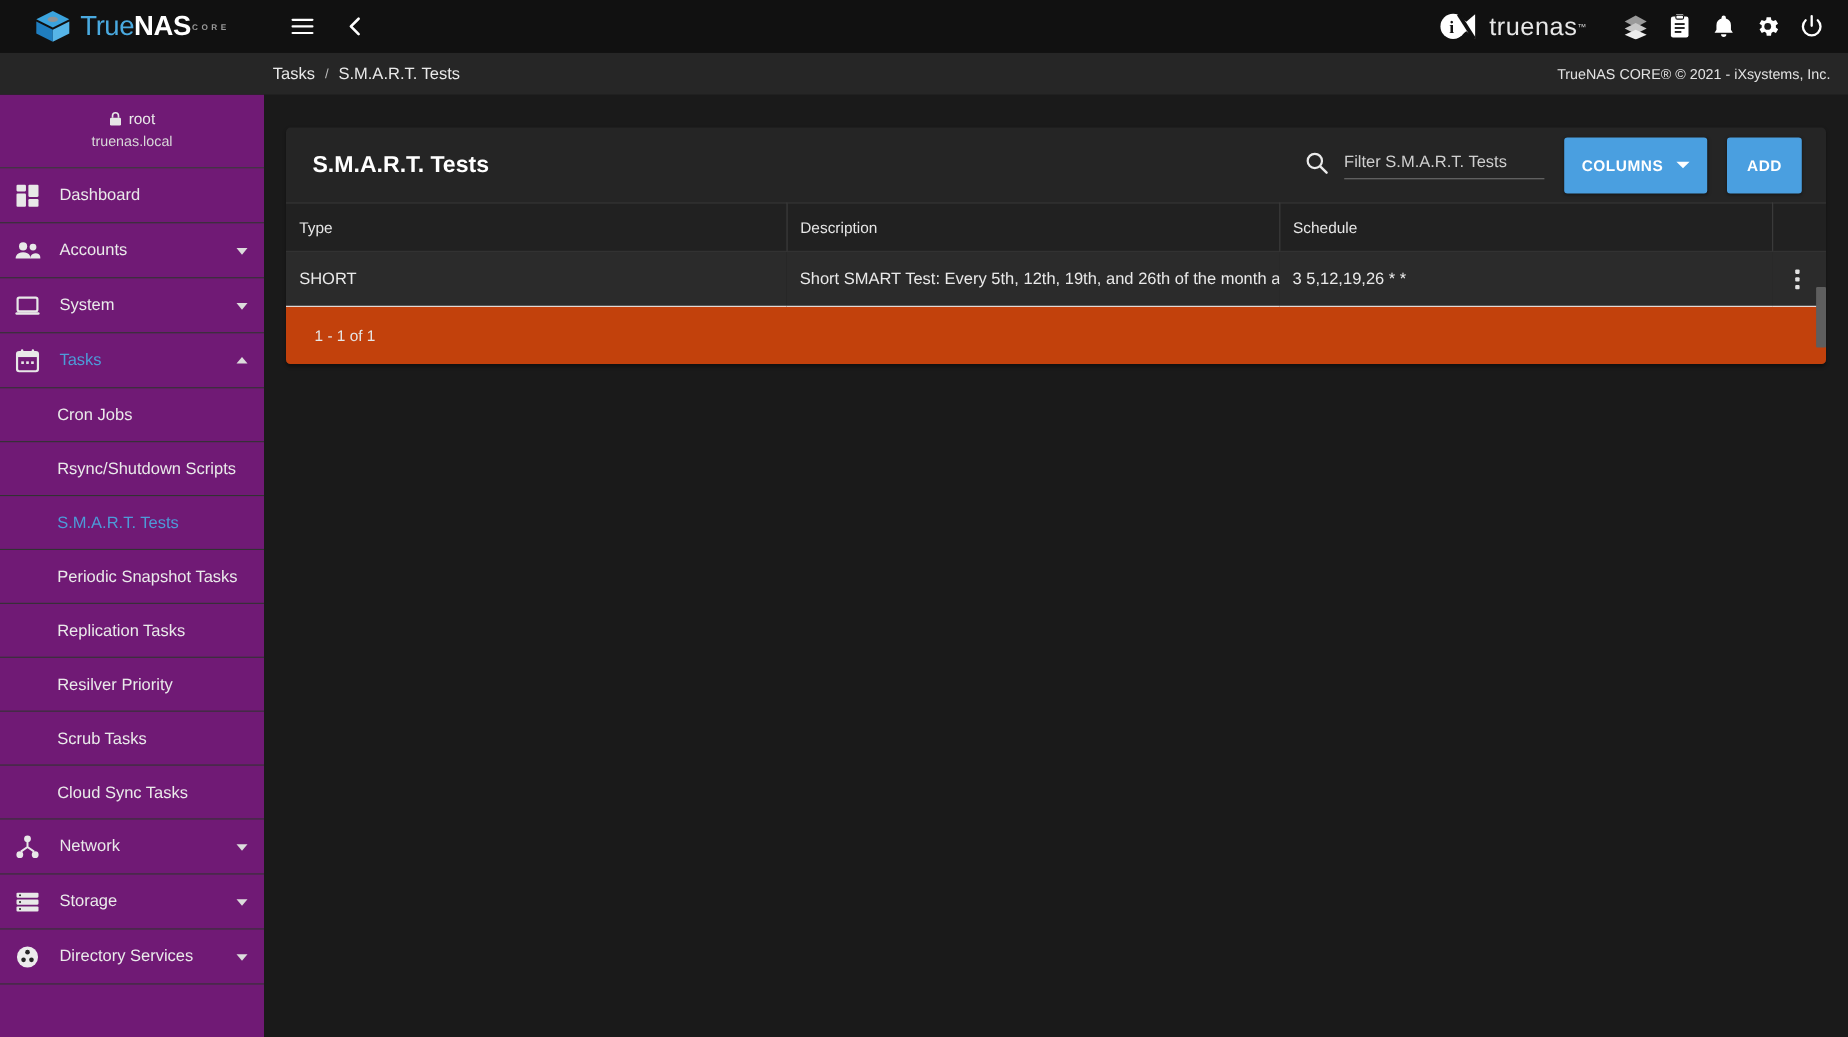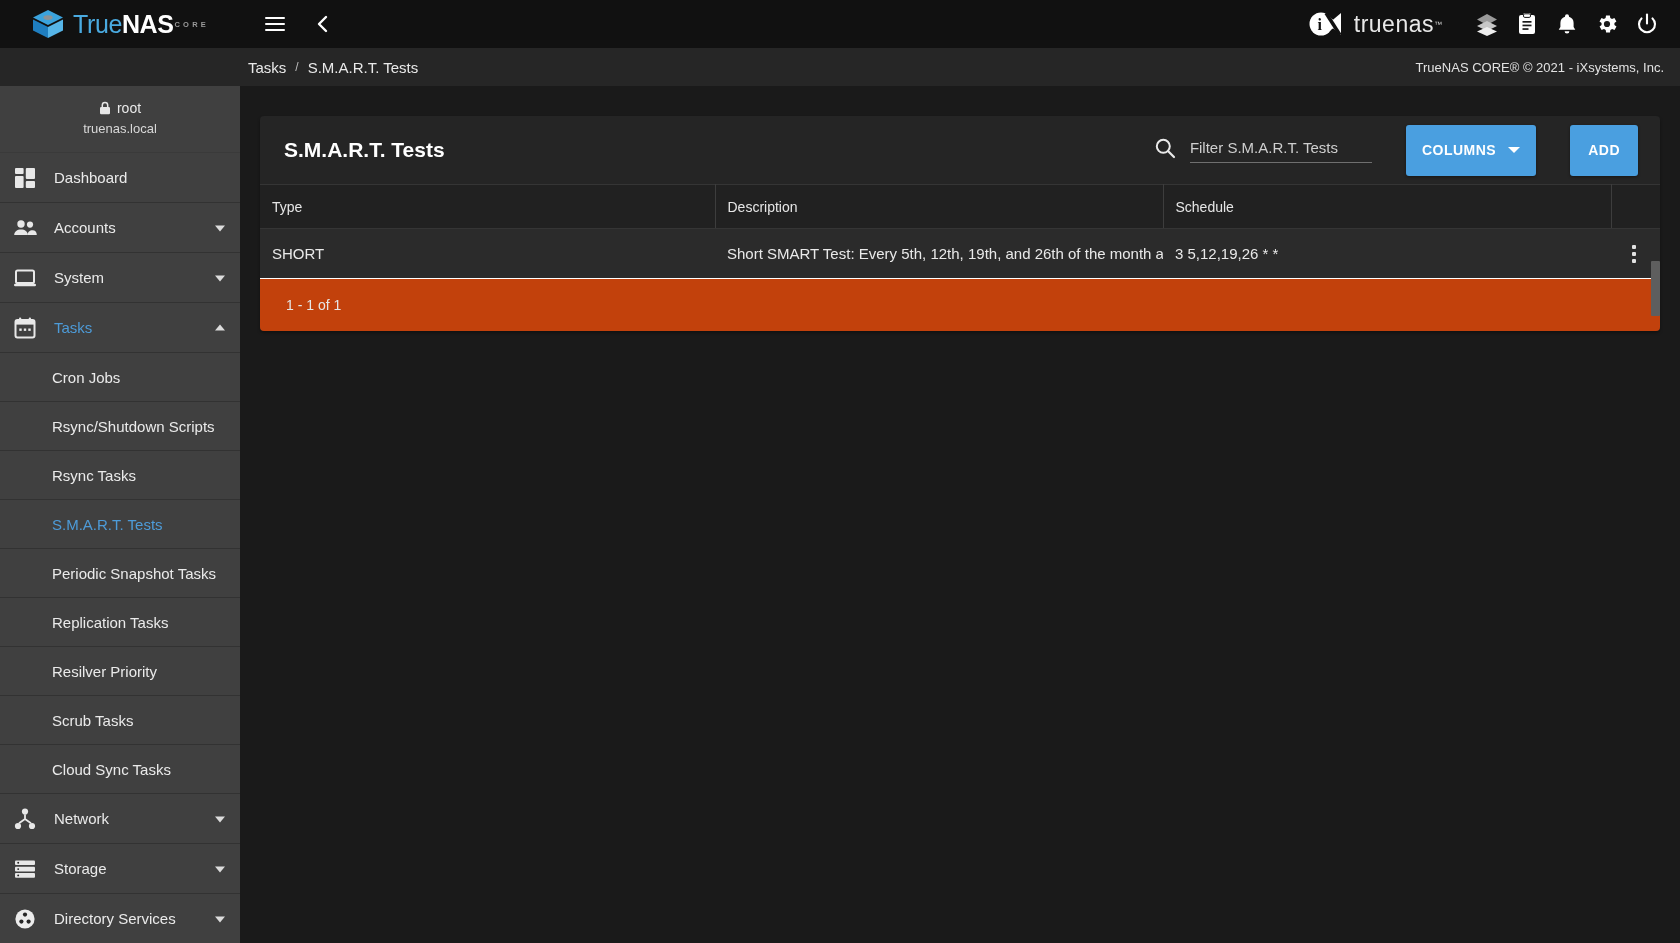--- a/index.html
+++ b/index.html
@@ -62,21 +62,21 @@
   .crumb.link { cursor: pointer; }
   .crumb-sep { color: #bdbdbd; font-size: 12px; }
   .copyright { margin-left: auto; font-size: 13px; color: #e2e2e2; }
 
   
   .shell { flex: 1; display: flex; min-height: 0; position: relative; }
 
   
   .sidebar {
     width: 240px; min-width: 240px;
-    background: #404040;
+    background: #701a75;
     overflow: hidden;
     position: relative;
   }
   .userblock {
     padding: 14px 0 16px; text-align: center;
     border-bottom: 1px solid #3a3a3a;
   }
   .userline1 {
     font-size: 14px; color: #eaeaea; display: flex;
     align-items: center; justify-content: center; gap: 6px;
@@ -115,21 +115,21 @@
     border-radius: 4px;
     box-shadow: 0 2px 3px rgba(0,0,0,.35);
     overflow: hidden;
     max-height: 230px;
   }
   .card-head {
     height: 68px; display: flex; align-items: center;
     padding: 0 22px 0 24px;
   }
   .card-title { font-size: 21px; font-weight: 700; color: #ffffff; }
-  .head-right { margin-left: auto; display: flex; align-items: center; gap: 34px; }
+  .head-right { margin-left: auto; display: flex; align-items: center; gap: 18px; }
 
   .searchbox { display: flex; align-items: flex-end; gap: 14px; }
   .search-ico { width: 22px; height: 22px; margin-bottom: 4px; }
   .search-input {
     width: 182px; background: transparent; border: none;
     border-bottom: 1px solid #6f6f6f;
     color: #e7e7e7; font-size: 15px;
     font-family: "Liberation Sans", sans-serif;
     padding: 2px 0 6px 0; outline: none;
   }
@@ -355,23 +355,20 @@
       <svg class="chev" viewBox="0 0 12 12">
         <polygon points="1,8.5 11,8.5 6,2.5" fill="#dcdcdc"></polygon>
       </svg>
     </div>
 
     <div class="subitem">
         <span>Cron Jobs</span>
       </div>
     <div class="subitem">
         <span>Rsync/Shutdown Scripts</span>
-      </div>
-    <div class="subitem">
-        <span>Rsync Tasks</span>
       </div>
     <div class="subitem active">
         <span>S.M.A.R.T. Tests</span>
       </div>
     <div class="subitem">
         <span>Periodic Snapshot Tasks</span>
       </div>
     <div class="subitem">
         <span>Replication Tasks</span>
       </div>

